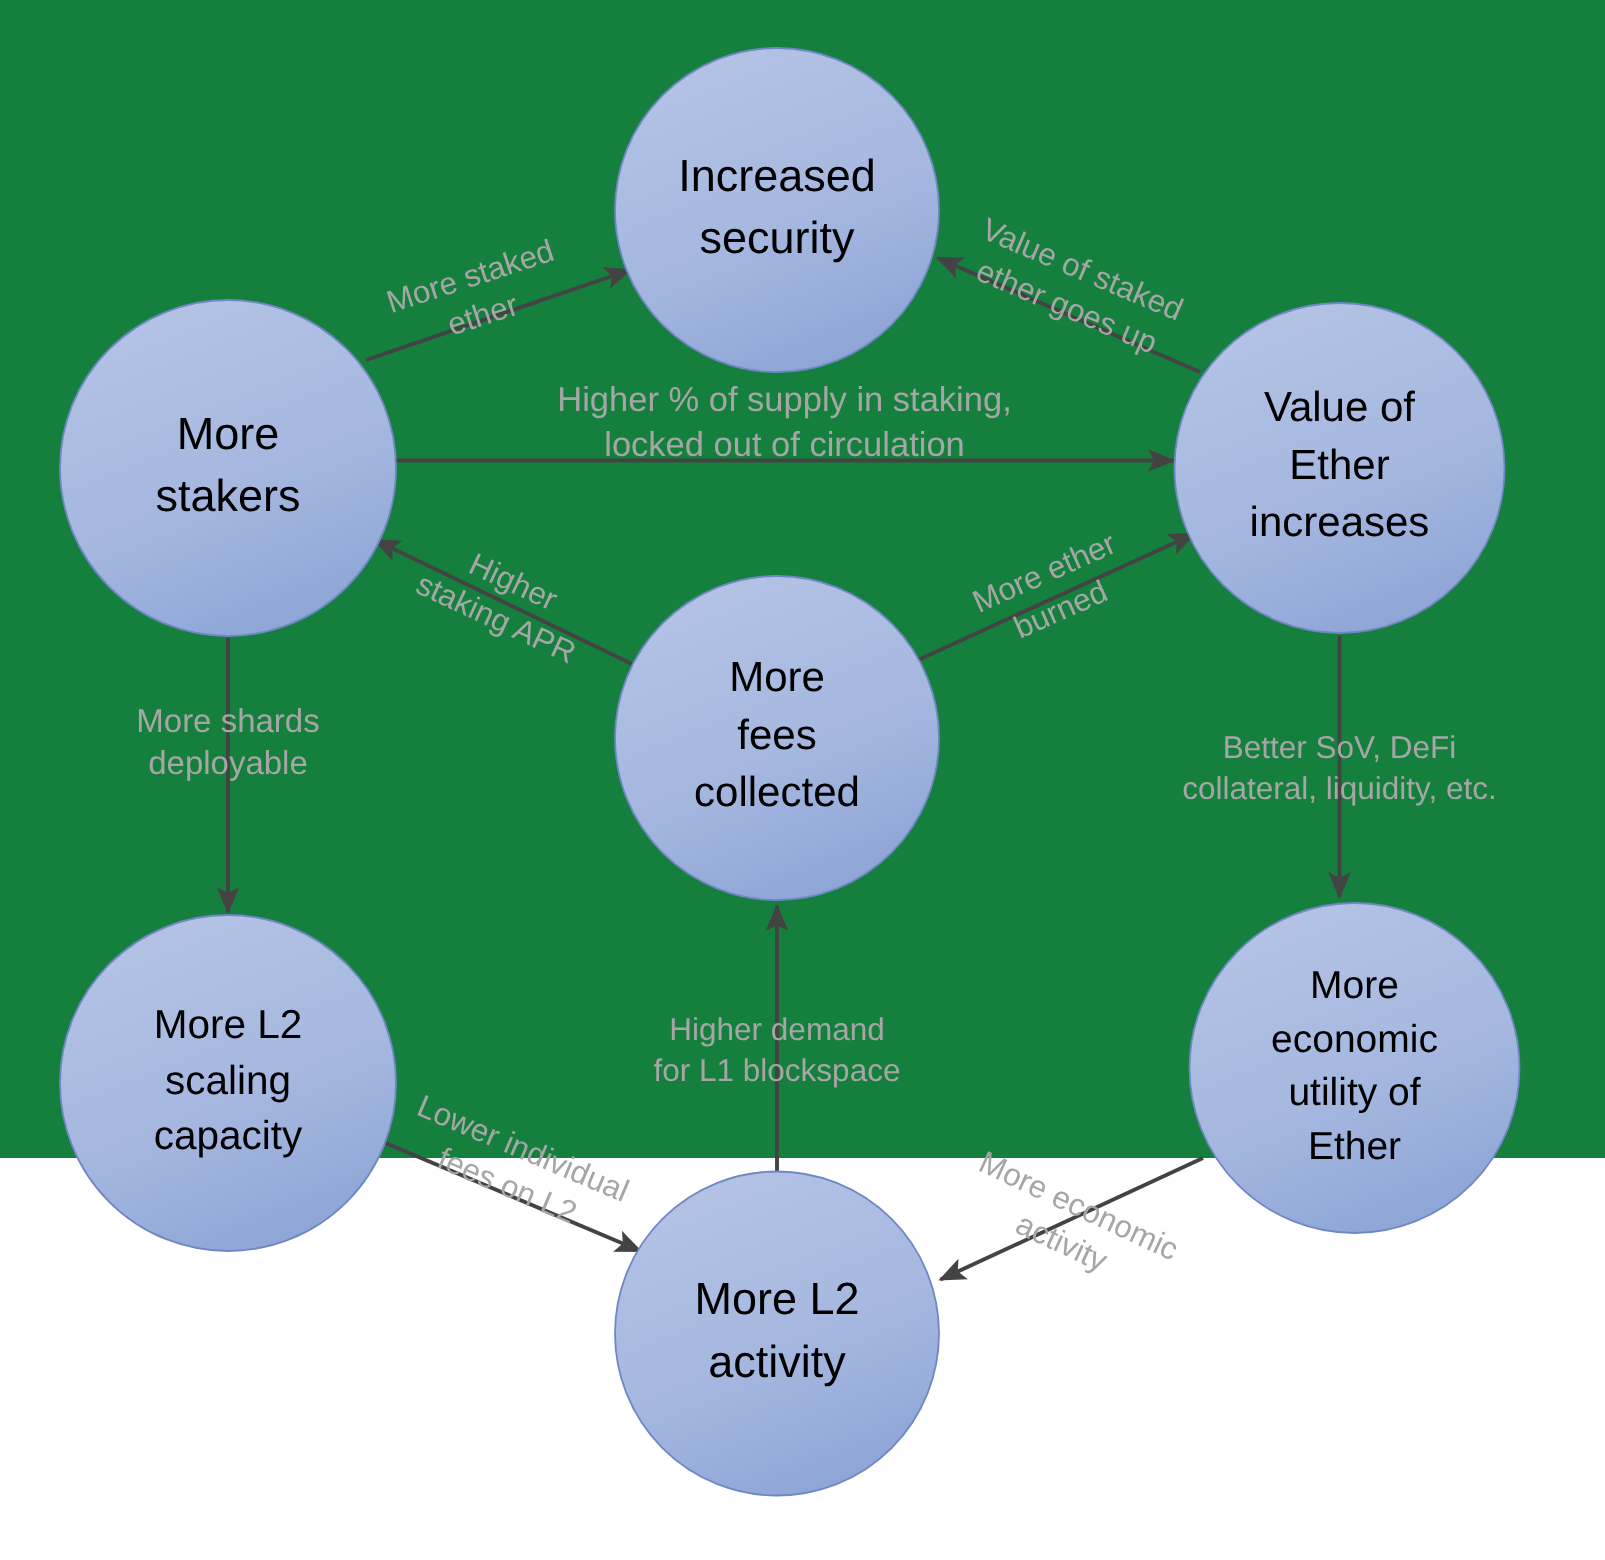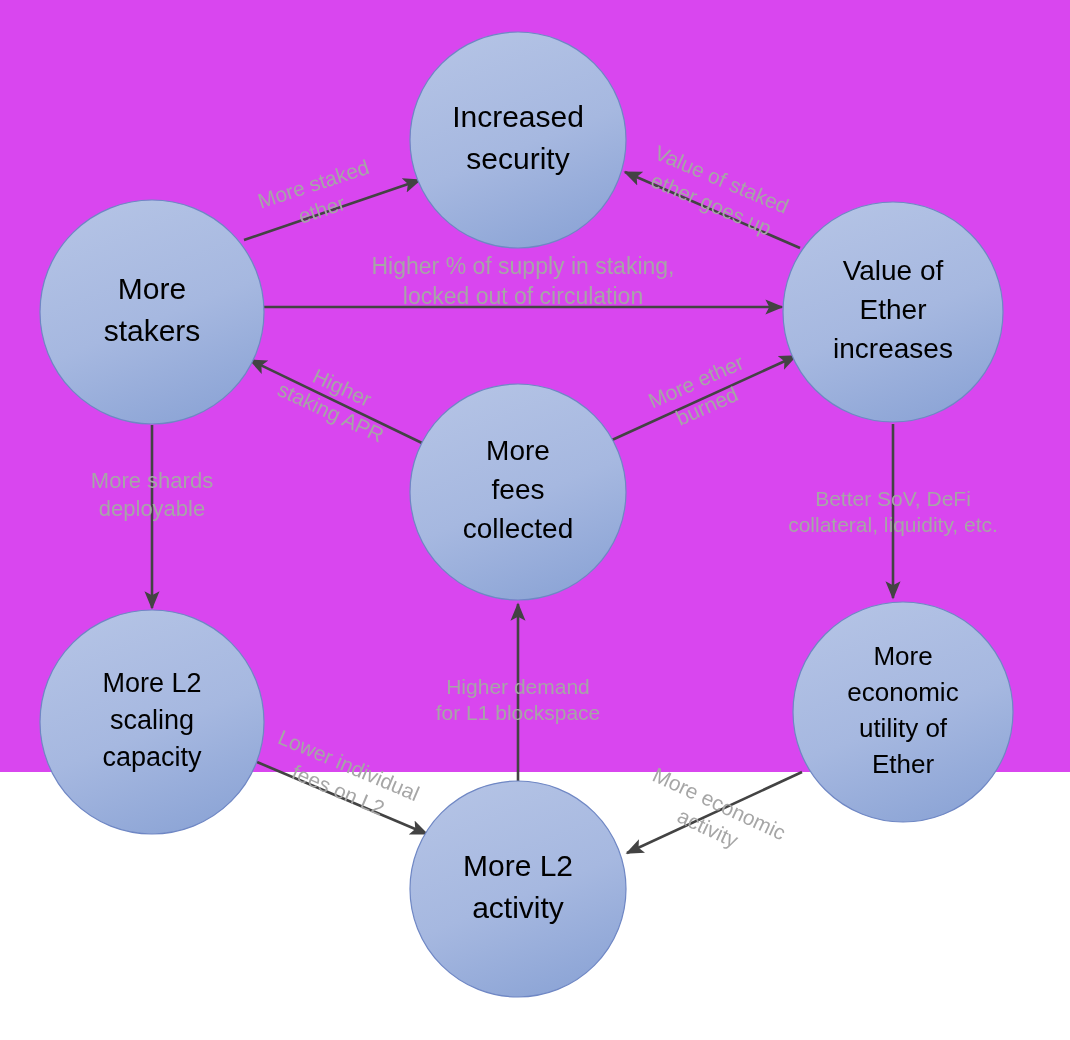--- a/index.html
+++ b/index.html
@@ -10,21 +10,21 @@
   body {
     width: 1070px;
     height: 1040px;
     font-family: "Liberation Sans", sans-serif;
     overflow: hidden;
   }
   #diagram-root {
     position: relative;
     width: 1070px;
     height: 772px;
-    background: #d946ef;
+    background: #15803d;
   }
   svg#flow-svg {
     display: block;
     width: 1070px;
     height: 1040px;
   }
   .node-circle {
     stroke: #6f87c4;
     stroke-width: 1.2;
   }

